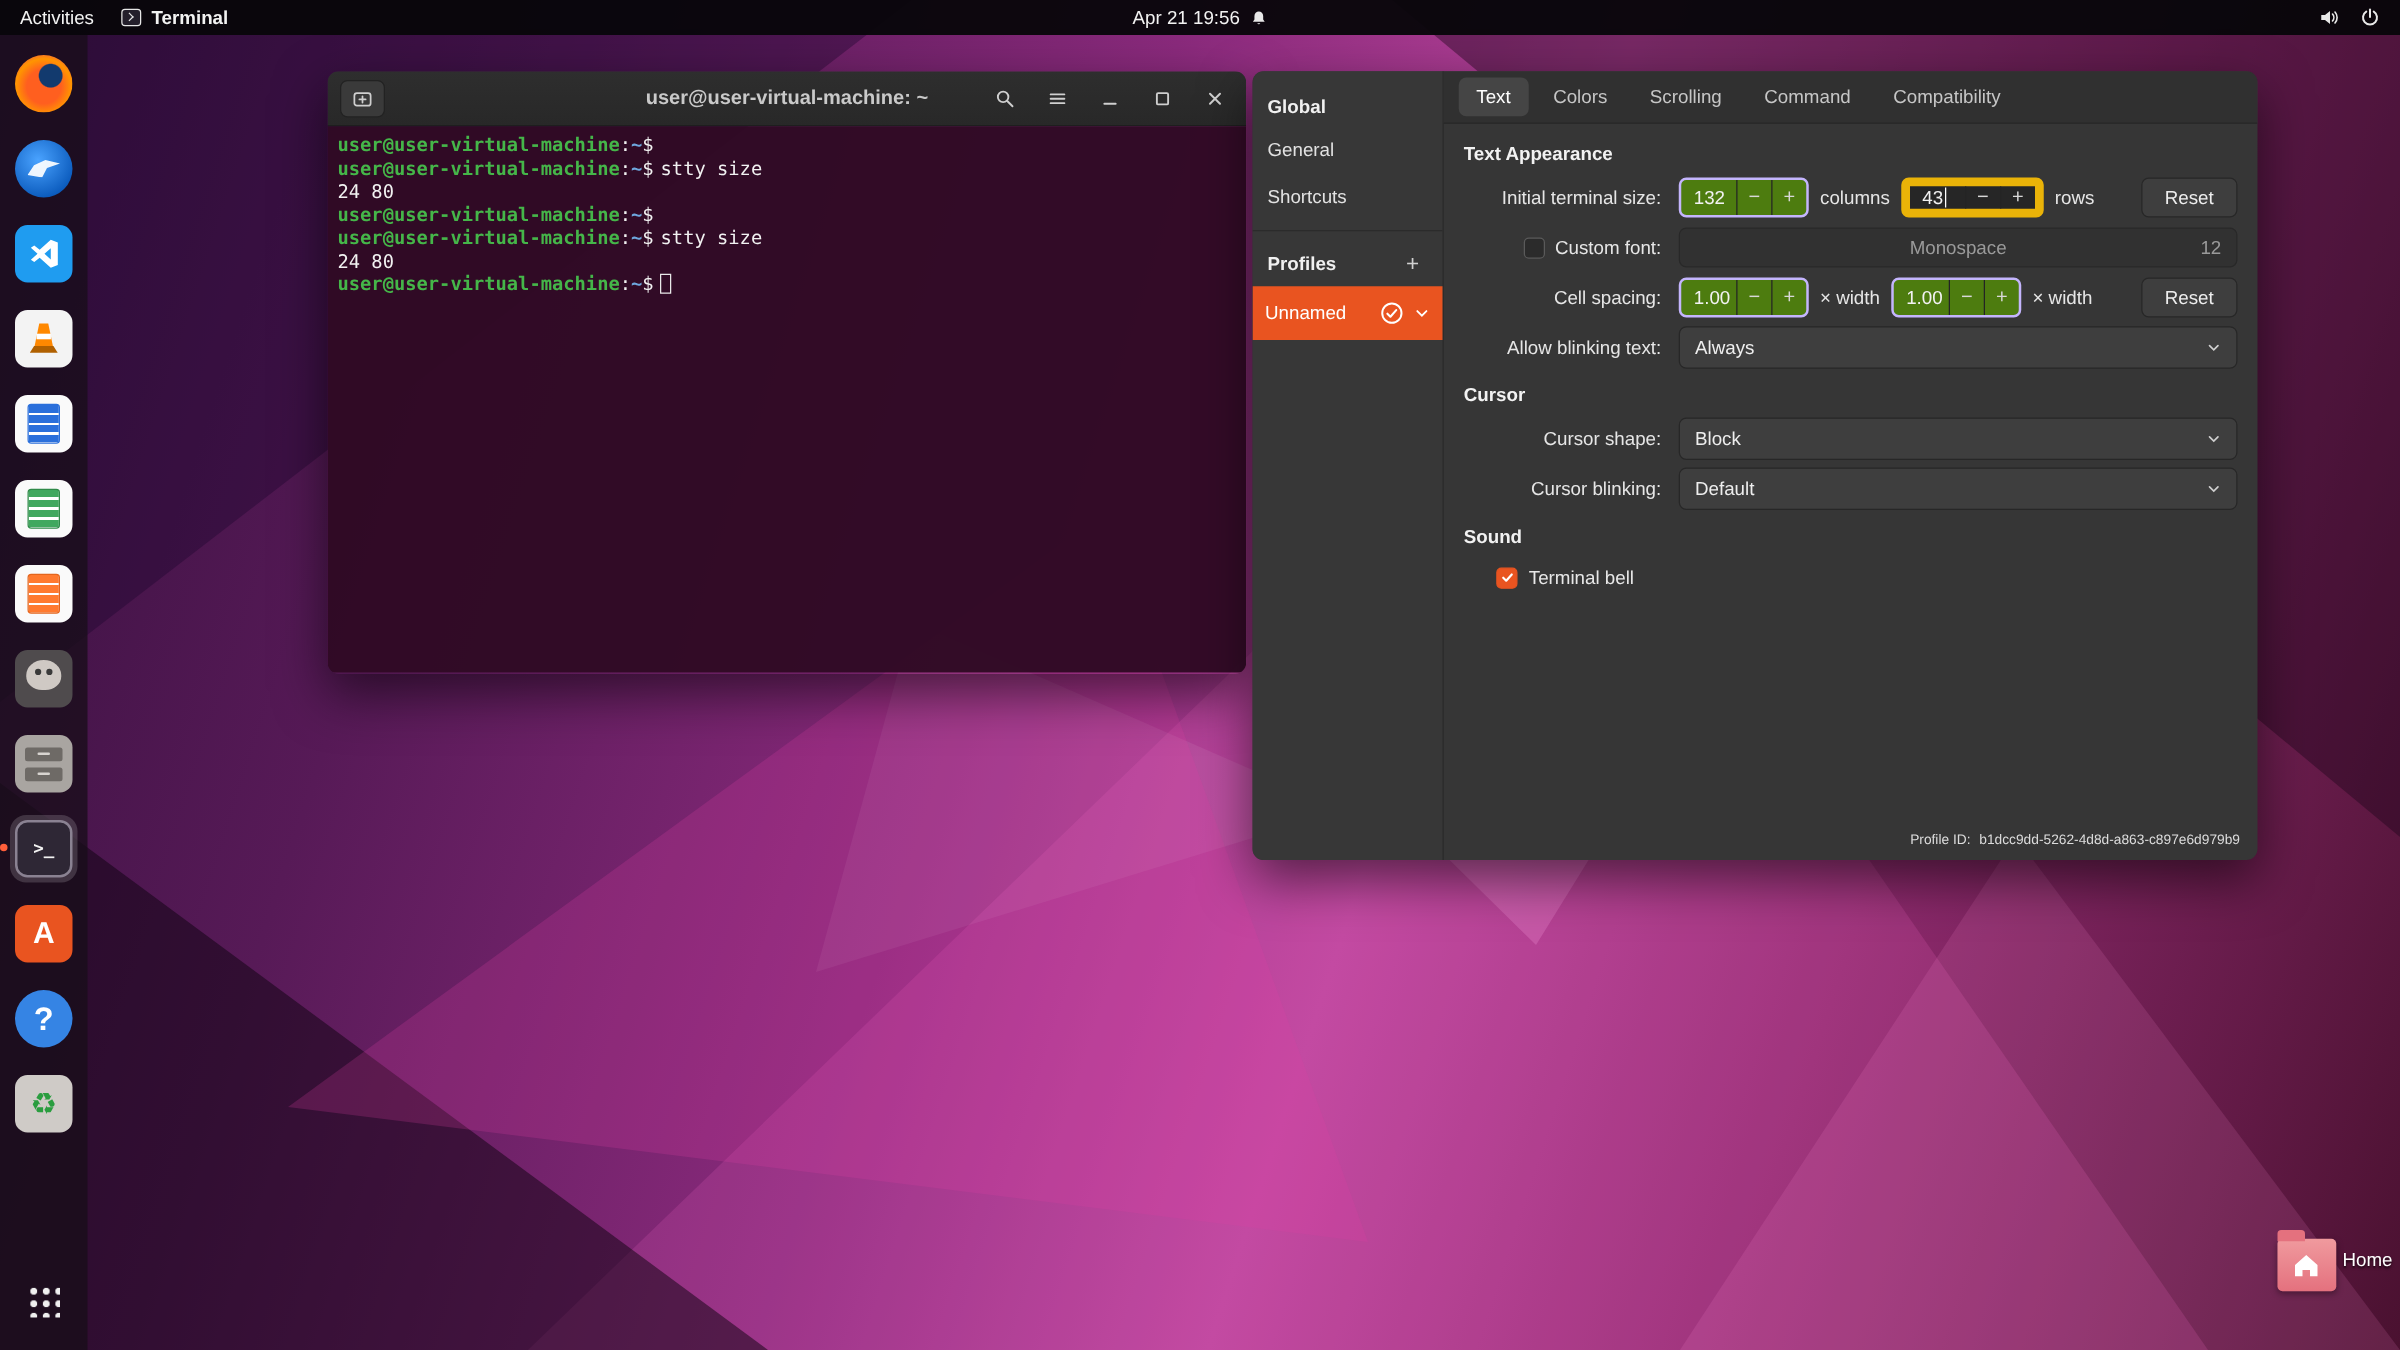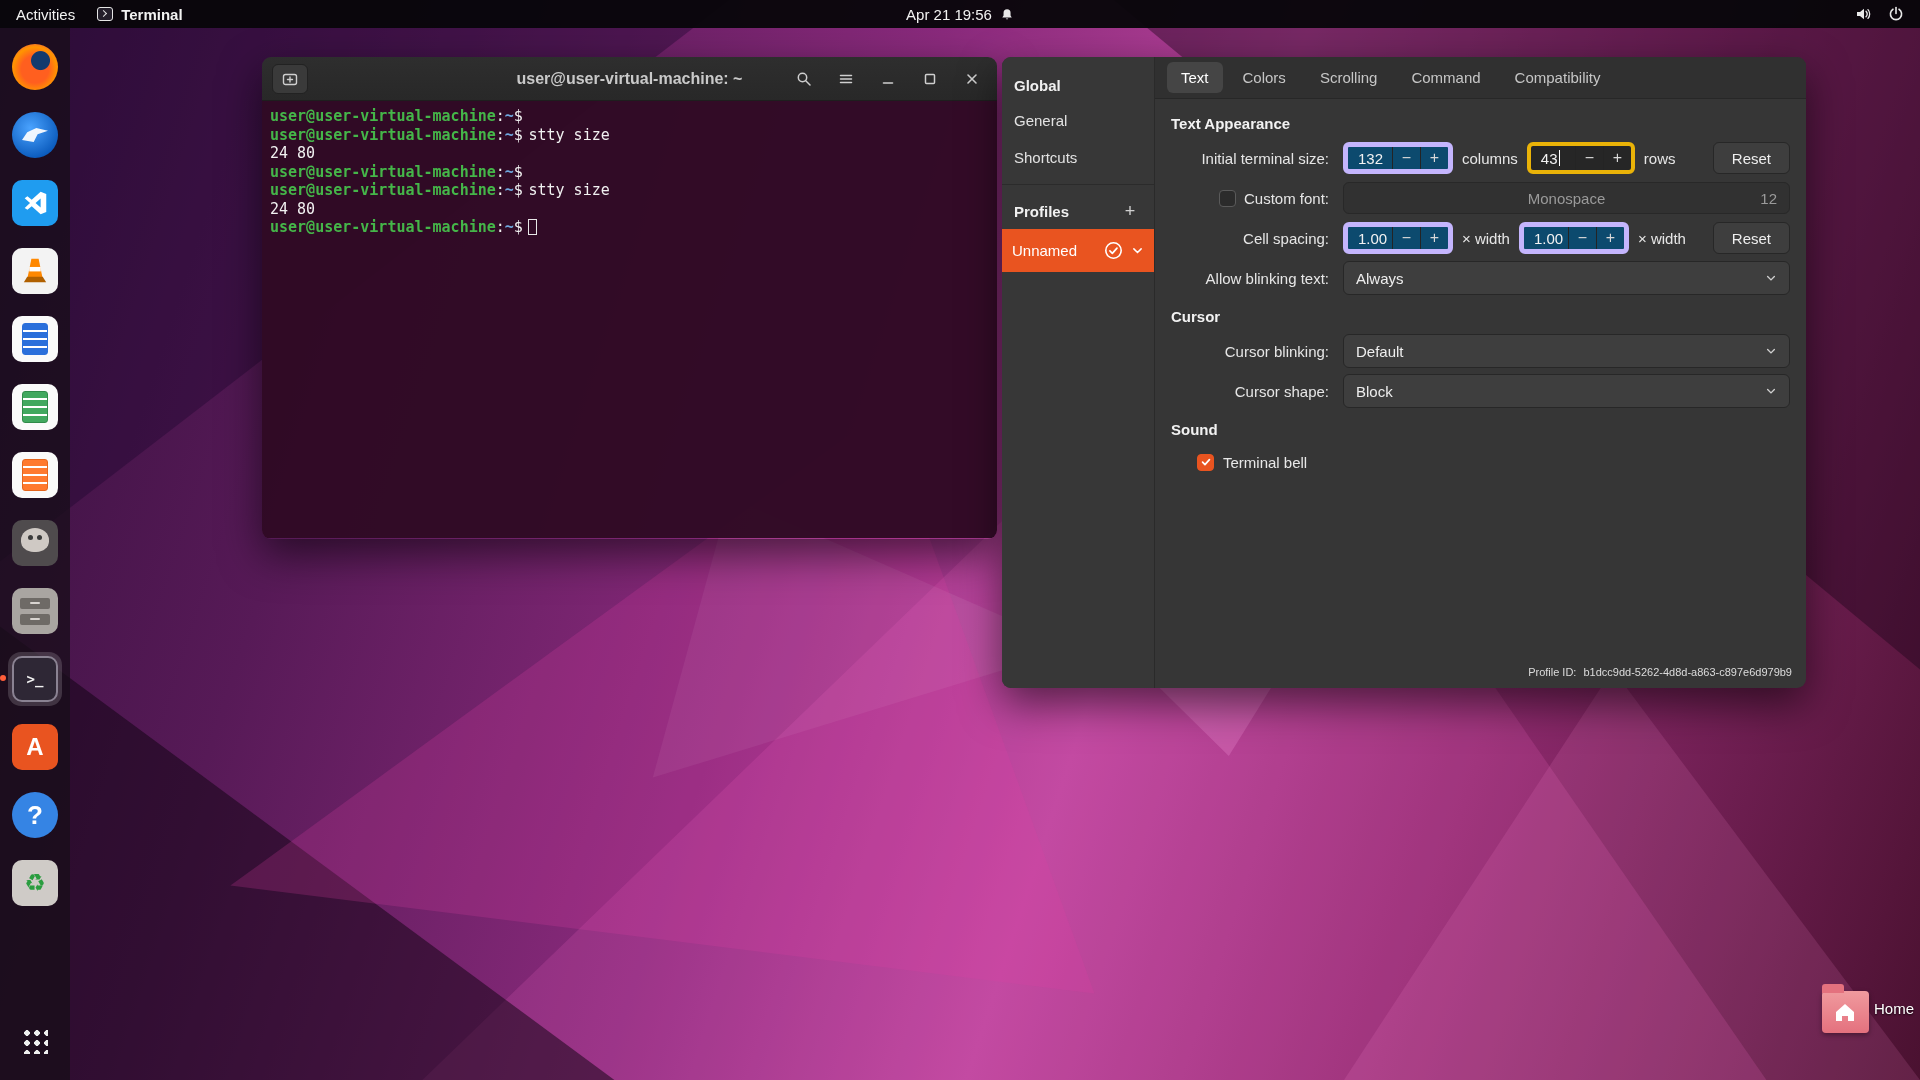--- a/index.html
+++ b/index.html
@@ -113,22 +113,22 @@
   .tabstrip { height:42px; background:#303030; border-bottom:1px solid #272727; display:flex; align-items:center; gap:6px; padding:0 12px; }
   .tab { padding:7px 14px; border-radius:6px; color:#c6c6c6; font-size:15px; cursor:pointer; }
   .tab.active { background:#454545; color:#fff; }
 
   .panel { flex:1; padding:14px 16px; position:relative; font-size:15px; }
   .section-h { font-weight:bold; color:#f2f2f2; margin:10px 0 6px 0; }
   .row { display:flex; align-items:center; height:40px; }
   .lblcell { width:172px; display:flex; align-items:center; justify-content:flex-end; gap:8px; padding-right:14px; color:#e6e6e6; flex:0 0 172px; }
   .ctrls { flex:1; display:flex; align-items:center; gap:9px; min-width:0; }
 
-  .spin { display:inline-flex; align-items:center; height:32px; background:#0c4a6e; border:5px solid #c4b5fd; border-radius:6px; overflow:hidden; }
-  .spin.focused { border:4px solid #eab308; background:#262626; }
+  .spin { display:inline-flex; align-items:center; height:32px; background:#4d7c0f; border:2px solid #c4b5fd; border-radius:6px; overflow:hidden; }
+  .spin.focused { border:7px solid #eab308; background:#262626; }
   .spin-val { min-width:44px; padding:0 4px 0 10px; color:#f2f2f2; display:flex; align-items:center; }
   .caret { display:inline-block; width:1.5px; height:16px; background:#fff; margin-left:1px; }
   .spin-btn { width:28px; height:100%; background:transparent; border:none; border-left:1px solid #242424;
     color:#d8d8d8; font-size:16px; cursor:pointer; }
   .unit { color:#e6e6e6; }
   .reset-btn { margin-left:auto; height:32px; padding:0 18px; }
 
   .checkbox { width:17px; height:17px; border-radius:4px; background:#2b2b2b; border:1px solid #5a5a5a;
     display:inline-flex; align-items:center; justify-content:center; cursor:pointer; flex:0 0 17px; }
   .checkbox.checked { background:#E95420; border-color:#E95420; }
@@ -425,39 +425,39 @@
                     <path d="M3.5 6l4.5 4.5L12.5 6" fill="none" stroke="#cfcfcf" stroke-width="1.8" stroke-linecap="round"></path>
                   </svg>
               </div>
             </div>
           </div>
 
           <div class="section-h">Cursor</div>
 
           <div class="row">
             <div class="lblcell">
-                <span>Cursor blinking:</span>
+                <span>Cursor shape:</span>
               </div>
             <div class="ctrls">
               <div class="combo">
-                <span class="cval">Default</span>
+                <span class="cval">Block</span>
                 <svg width="12" height="12" viewBox="0 0 16 16">
                     <path d="M3.5 6l4.5 4.5L12.5 6" fill="none" stroke="#cfcfcf" stroke-width="1.8" stroke-linecap="round"></path>
                   </svg>
               </div>
             </div>
           </div>
 
           <div class="row">
             <div class="lblcell">
-                <span>Cursor shape:</span>
+                <span>Cursor blinking:</span>
               </div>
             <div class="ctrls">
               <div class="combo">
-                <span class="cval">Block</span>
+                <span class="cval">Default</span>
                 <svg width="12" height="12" viewBox="0 0 16 16">
                     <path d="M3.5 6l4.5 4.5L12.5 6" fill="none" stroke="#cfcfcf" stroke-width="1.8" stroke-linecap="round"></path>
                   </svg>
               </div>
             </div>
           </div>
 
           <div class="section-h">Sound</div>
 
           <div class="sound-row">

